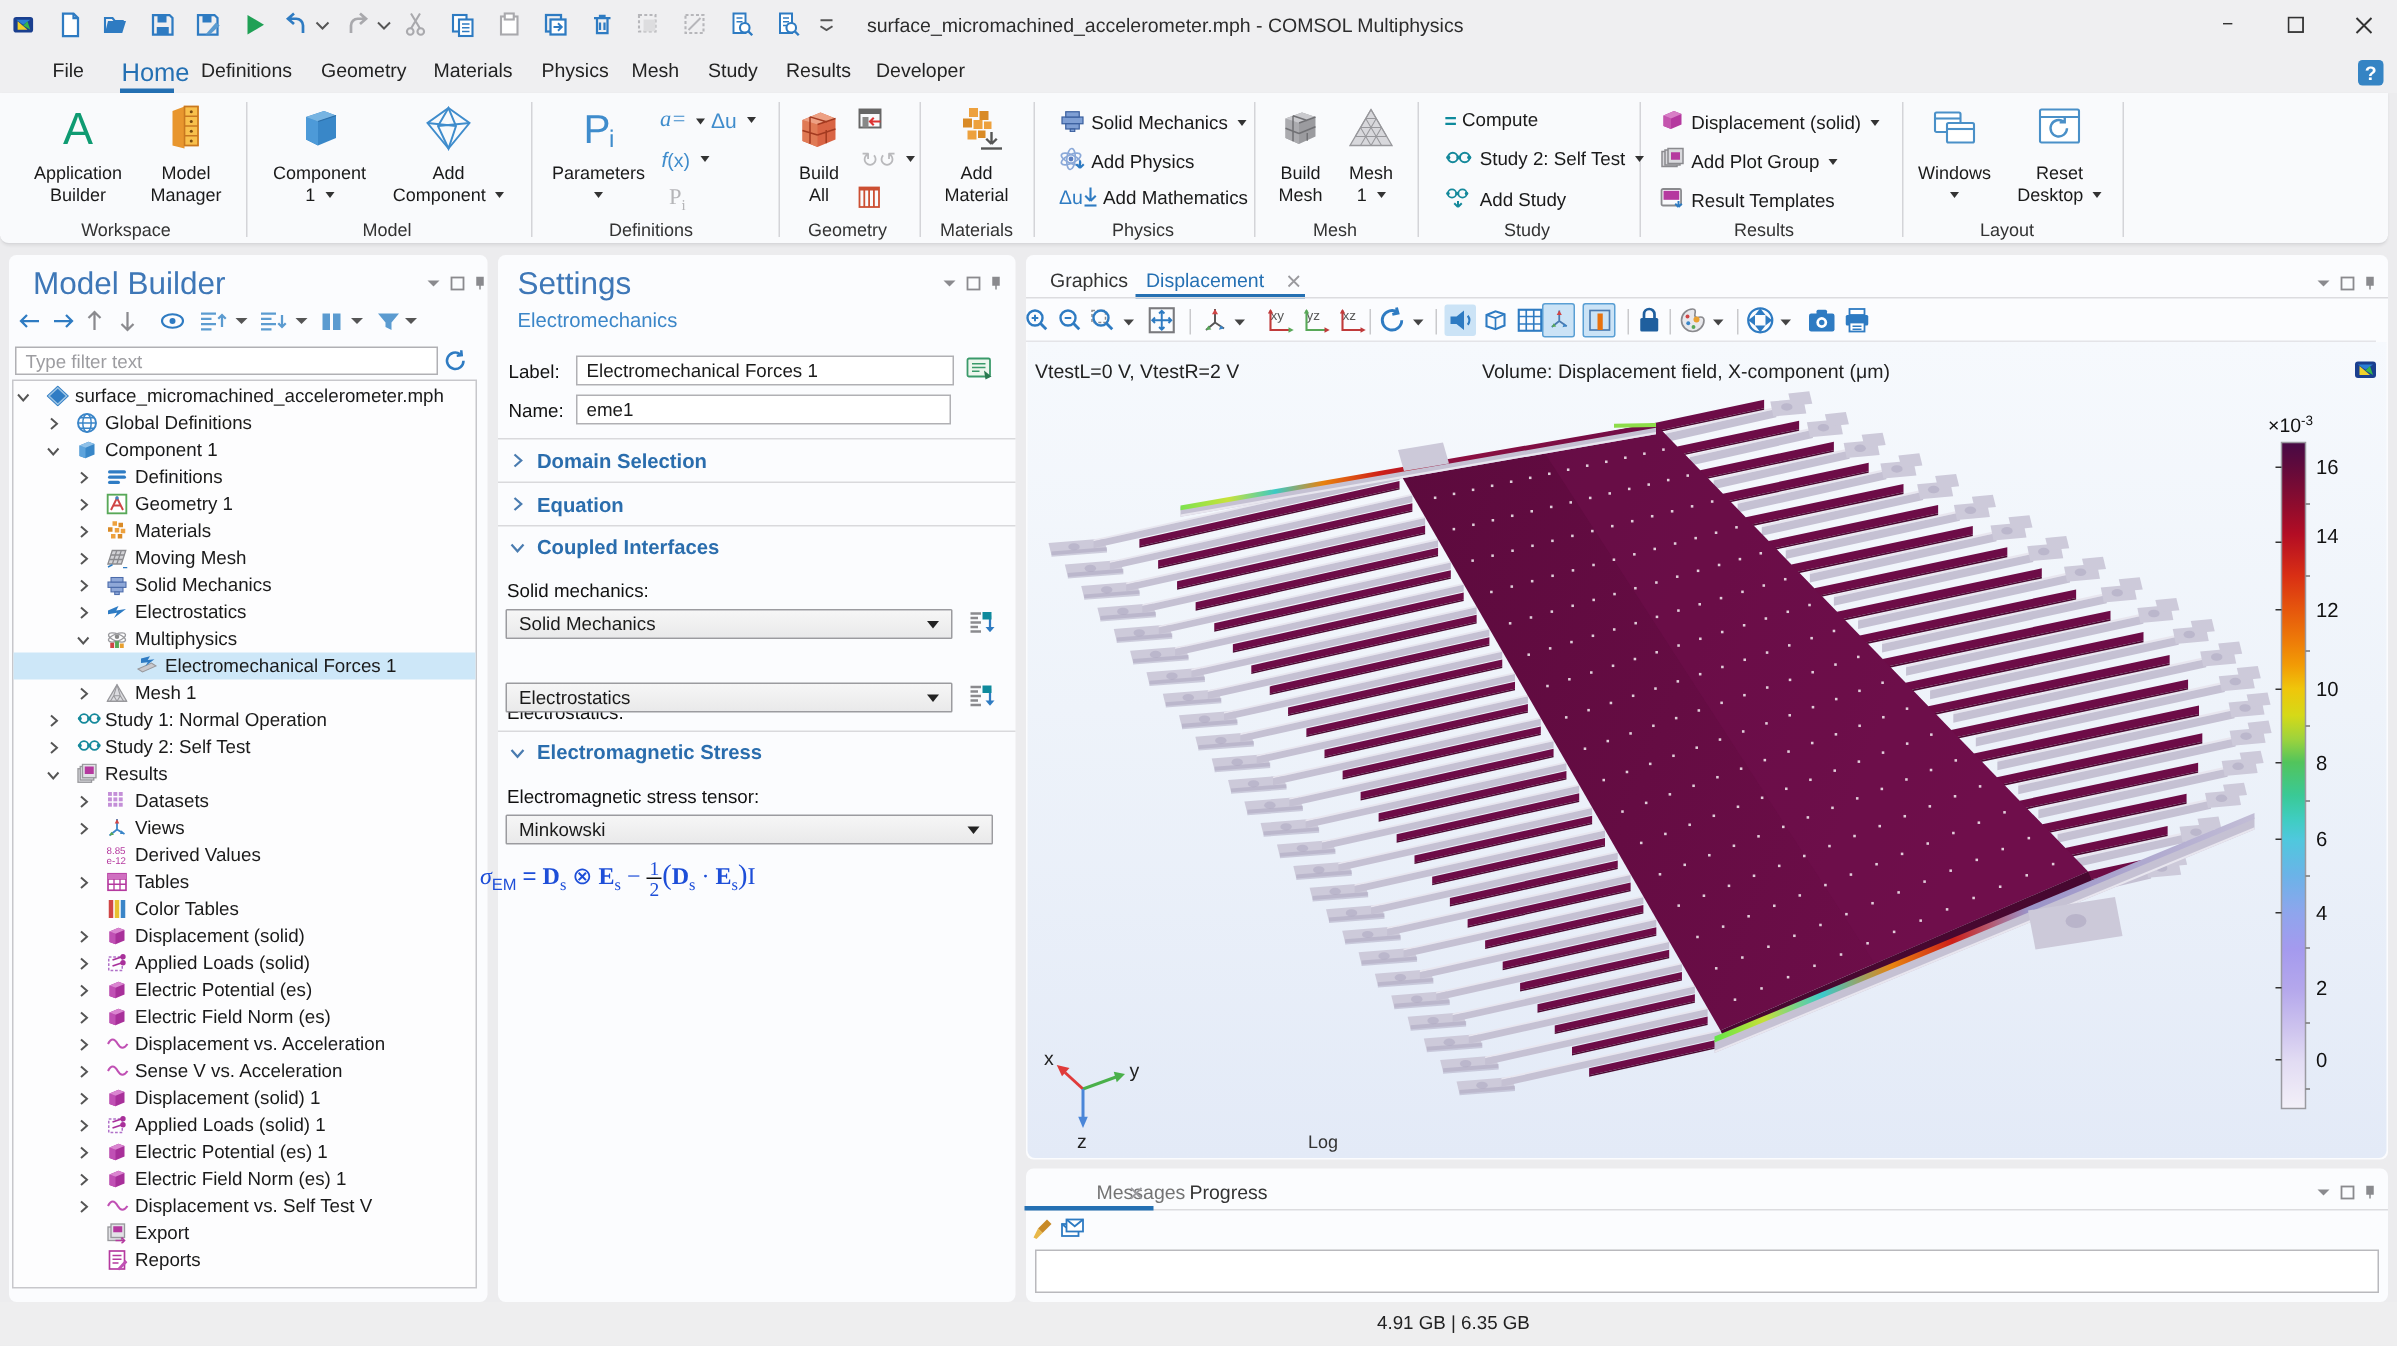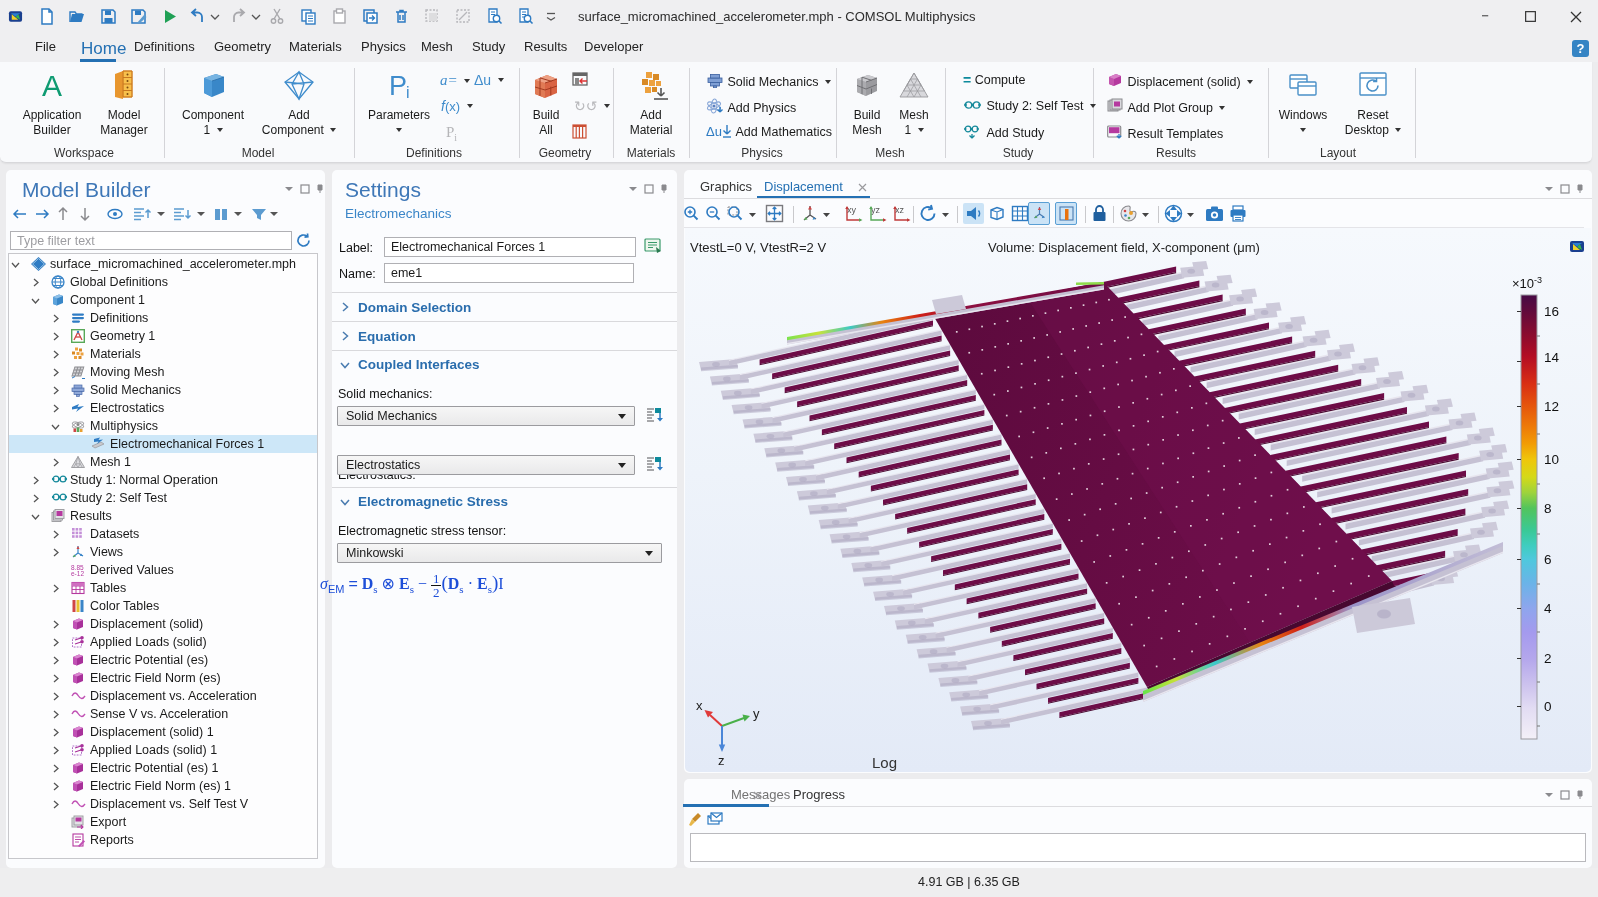--- a/index.html
+++ b/index.html
@@ -1621,21 +1621,21 @@
 <text x="28" y="69" font-size="13" fill="#222" font-family="Liberation Sans">z</text>
   </svg>
 <div class="panel" style="left:684px;top:779px;width:908px;height:89px;"></div>
 <div class="abs" style="left:691px;top:787px;font-size:13px;color:#737373;margin-left:40px;">Messages</div>
 <svg class="abs" style="left:753px;top:791px" width="9" height="9" viewBox="0 0 9 9">
     <path d="M1 1 L8 8 M8 1 L1 8" stroke="#9a9a9e" stroke-width="1.2"></path>
   </svg>
 <div class="abs" style="left:684px;top:806px;width:908px;height:1px;background:#dcdcdf;"></div>
 <div class="abs" style="left:683px;top:804px;width:86px;height:3px;background:#2470b3;"></div>
 <div class="abs" style="left:793px;top:787px;font-size:13px;color:#333;">Progress</div>
-<div class="abs" style="left:872px;top:754px;font-size:15px;color:#333;">Log</div>
+<div class="abs" style="left:872px;top:754px;font-size:12px;color:#333;">Log</div>
 <svg class="abs" style="left:1544px;top:790px" width="40" height="10" viewBox="0 0 40 10">
     <path d="M1 3 L5 7 L9 3" fill="#8a8a8e"></path>
     <rect x="17" y="1" width="8" height="8" fill="none" stroke="#8a8a8e" stroke-width="1.2"></rect>
     <path d="M34 1 h4 v5 h-4z M36 6 v3" fill="#8a8a8e" stroke="#8a8a8e"></path>
   </svg>
 <svg class="abs" style="left:688px;top:812px" width="15" height="16" viewBox="0 0 15 16">
     <path d="M10 1 L13 4 L7 10 L4 7z" fill="#c88a28"></path>
     <path d="M4 7 L7 10 L3 14 L1 13z" fill="#e8b84a"></path>
   </svg>
 <svg class="abs" style="left:707px;top:812px" width="17" height="15" viewBox="0 0 17 15">

